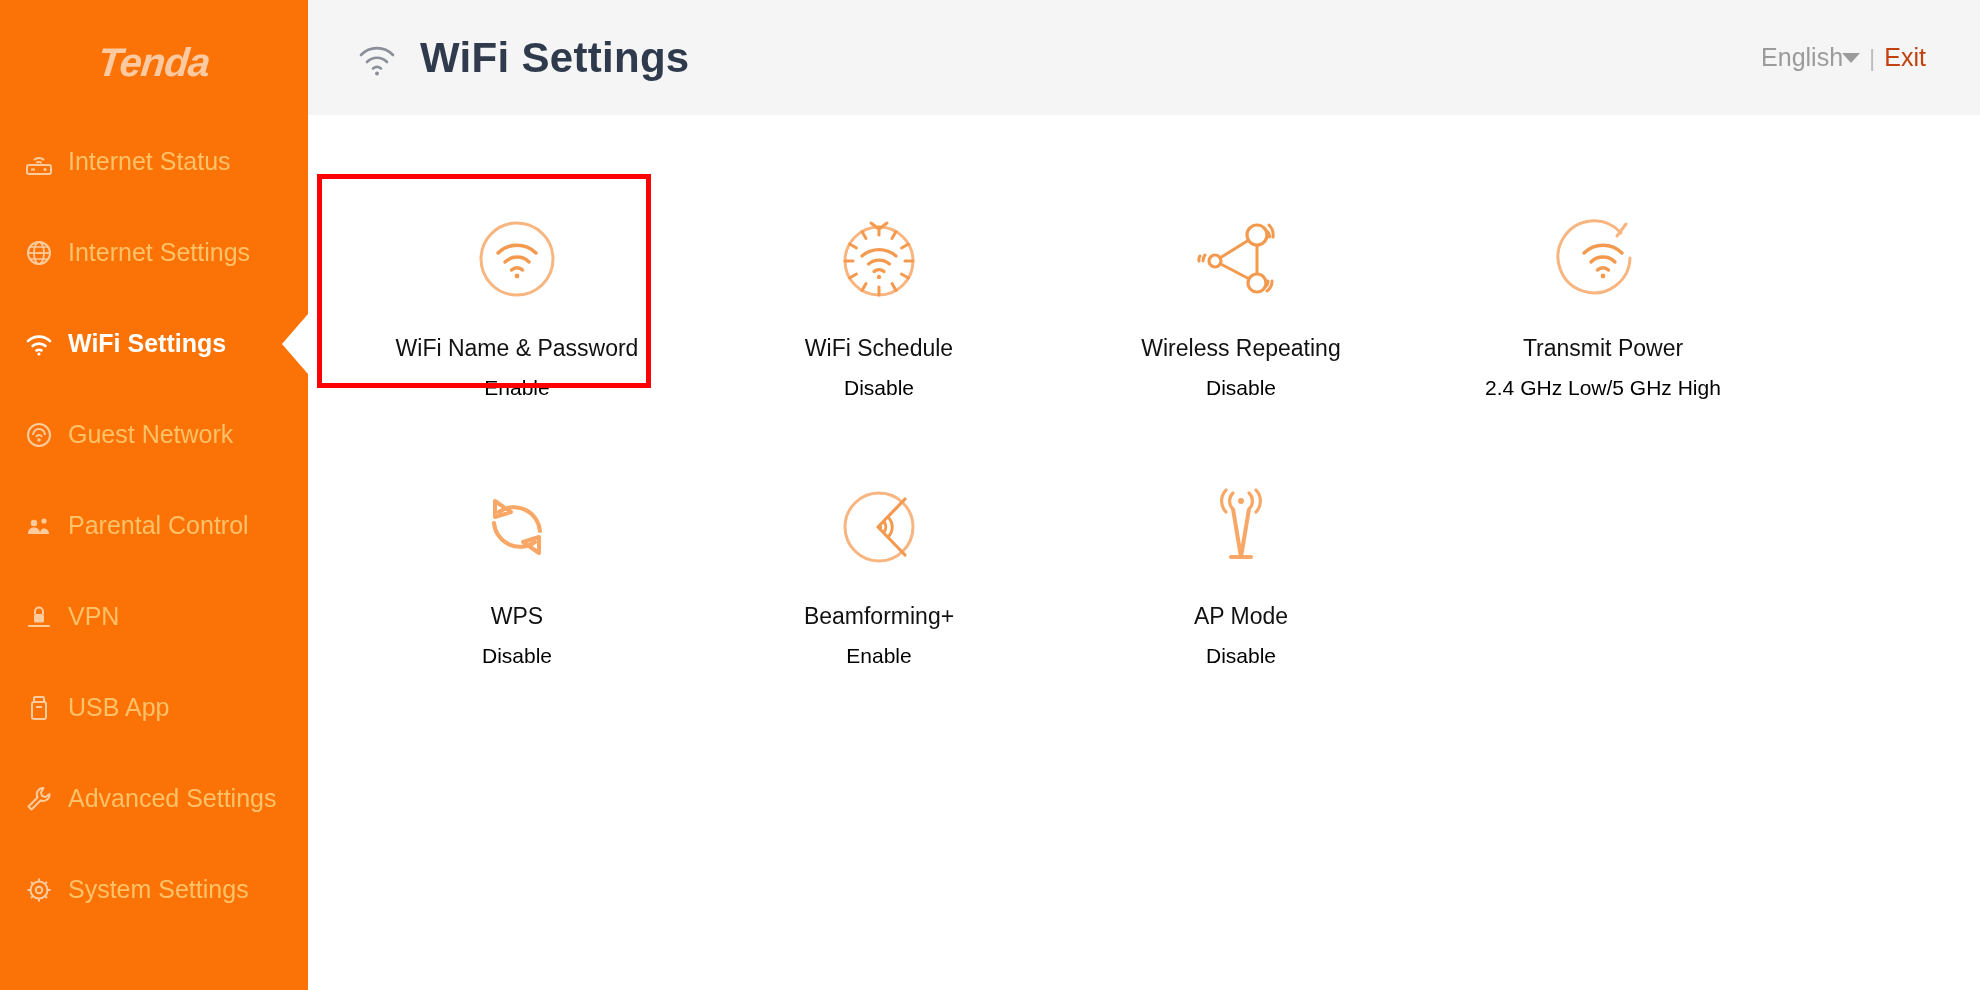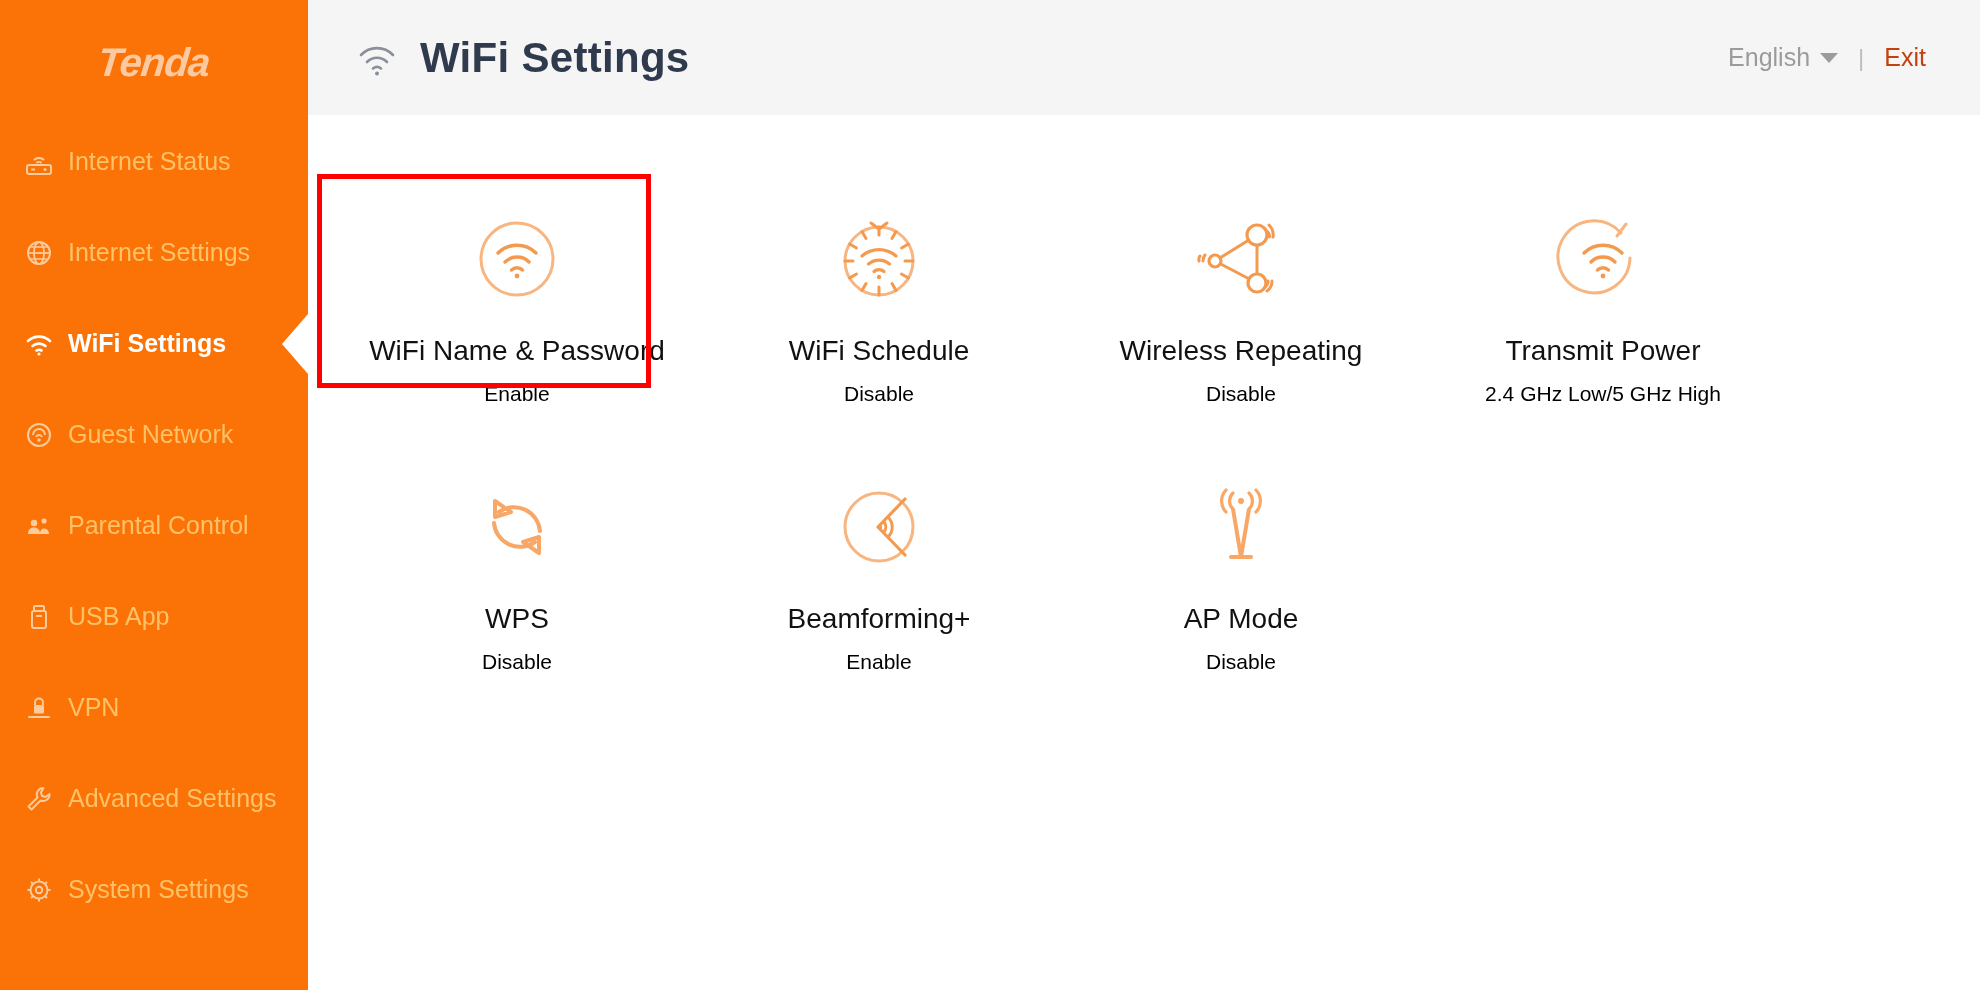--- a/index.html
+++ b/index.html
@@ -78,21 +78,21 @@
   .page-title-wrap { display:flex; align-items:center; gap:22px; }
   .title-icon { width:42px; height:42px; display:flex; align-items:flex-end; justify-content:center; }
   .page-title {
     font-size:42px;
     color:#2f3a4d;
     letter-spacing:.3px;
   }
   .topbar-right {
     margin-left:auto;
     display:flex; align-items:center;
-    gap:14px;
+    gap:3px;
     padding-right:28px;
   }
   .lang {
     font-size:25px; color:#9b9b9b; cursor:pointer;
   }
   .caret {
     width:0; height:0;
     border-left:9px solid transparent;
     border-right:9px solid transparent;
     border-top:10px solid #9b9b9b;
@@ -119,21 +119,21 @@
     padding-top:18px;
     position:relative;
   }
   .tile-icon {
     height:108px;
     display:flex; align-items:center; justify-content:center;
     margin-bottom:22px;
   }
   .tile-icon svg { display:block; }
   .tile-label {
-    font-size:28px;
+    font-size:23px;
     color:#111111;
     text-align:center;
     line-height:1.15;
     white-space:nowrap;
   }
   .tile-status {
     margin-top:15px;
     font-size:21px;
     color:#000000;
     text-align:center;
@@ -220,37 +220,37 @@
             <path d="M5 24 C5 19 8 17.5 11 17.5 C14 17.5 17 19 17 24 Z" fill="#fdd3ab"></path>
             <path d="M17 24 C17 20 19 18.5 21 18.5 C23 18.5 26 20 26 24 Z" fill="#fdd3ab"></path>
           </svg>
         </span>
         <span class="nav-label">Parental Control</span>
       </div>
 
       <div class="nav-item">
         <span class="nav-icon">
           <svg width="32" height="32" viewBox="0 0 32 32">
+            <path d="M12 13 V10.5 A4 4 0 0 1 20 10.5 V13" fill="none" stroke="#fdd3ab" stroke-width="2"></path>
+            <rect x="11" y="13" width="10" height="8.5" rx="1.6" fill="#fdd3ab"></rect>
+            <line x1="6" y1="25" x2="26" y2="25" stroke="#fdd3ab" stroke-width="2" stroke-linecap="round"></line>
+          </svg>
+        </span>
+        <span class="nav-label">VPN</span>
+      </div>
+
+      <div class="nav-item">
+        <span class="nav-icon">
+          <svg width="32" height="32" viewBox="0 0 32 32">
             <rect x="11" y="5" width="10" height="5" rx="1" fill="none" stroke="#fdd3ab" stroke-width="2"></rect>
             <rect x="9" y="10" width="14" height="17" rx="2" fill="none" stroke="#fdd3ab" stroke-width="2"></rect>
             <line x1="13" y1="15" x2="19" y2="15" stroke="#fdd3ab" stroke-width="2"></line>
           </svg>
         </span>
         <span class="nav-label">USB App</span>
-      </div>
-
-      <div class="nav-item">
-        <span class="nav-icon">
-          <svg width="32" height="32" viewBox="0 0 32 32">
-            <path d="M12 13 V10.5 A4 4 0 0 1 20 10.5 V13" fill="none" stroke="#fdd3ab" stroke-width="2"></path>
-            <rect x="11" y="13" width="10" height="8.5" rx="1.6" fill="#fdd3ab"></rect>
-            <line x1="6" y1="25" x2="26" y2="25" stroke="#fdd3ab" stroke-width="2" stroke-linecap="round"></line>
-          </svg>
-        </span>
-        <span class="nav-label">VPN</span>
       </div>
 
       <div class="nav-item">
         <span class="nav-icon">
           <svg width="32" height="32" viewBox="0 0 32 32">
             <path d="M20.5 5 A6.5 6.5 0 0 0 14.5 14.5 L5.5 23.5 L8.5 26.5 L17.5 17.5 A6.5 6.5 0 0 0 26.5 11 L22.5 14 L19 13 L18 9.5 Z" fill="none" stroke="#fdd3ab" stroke-width="2" stroke-linejoin="round"></path>
           </svg>
         </span>
         <span class="nav-label">Advanced Settings</span>
       </div>

